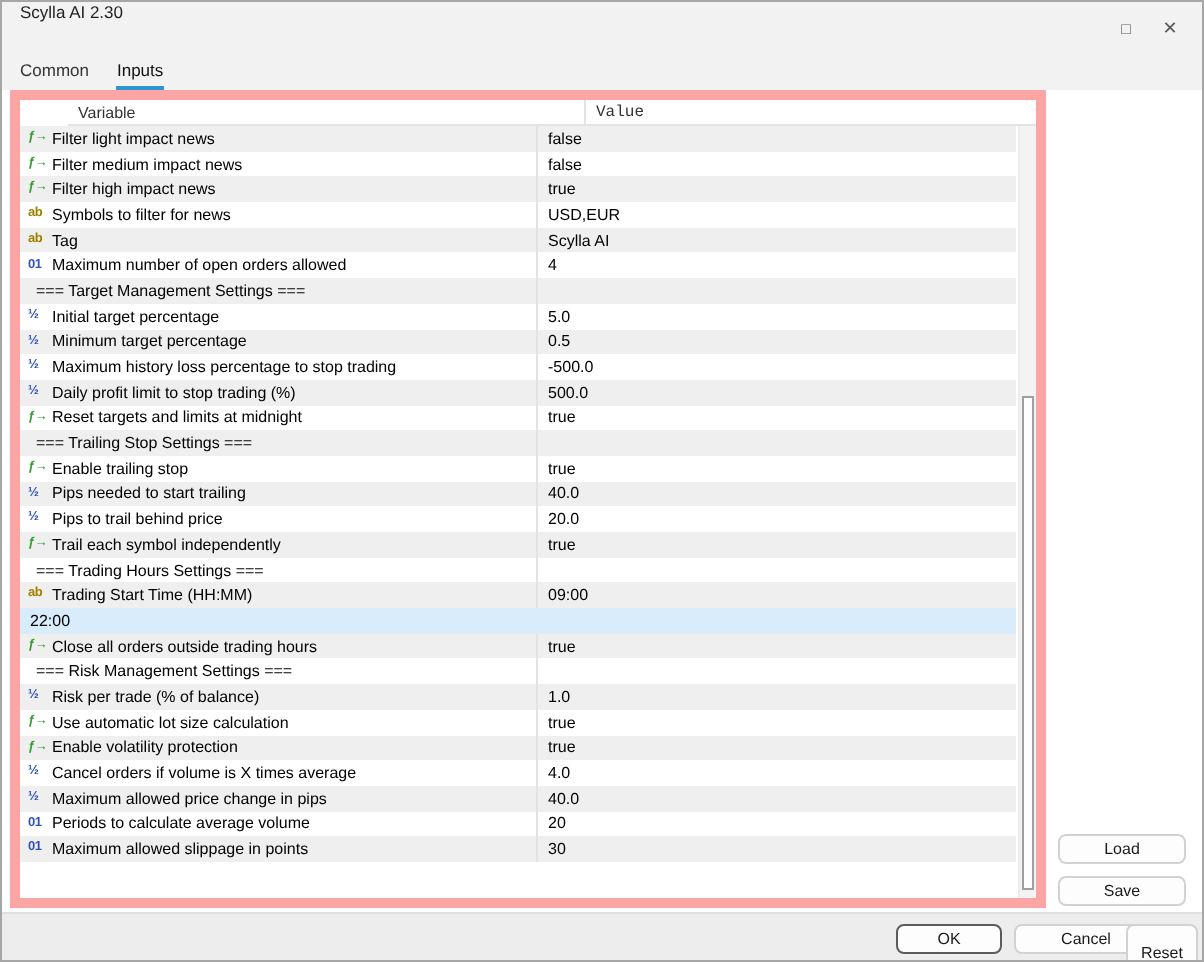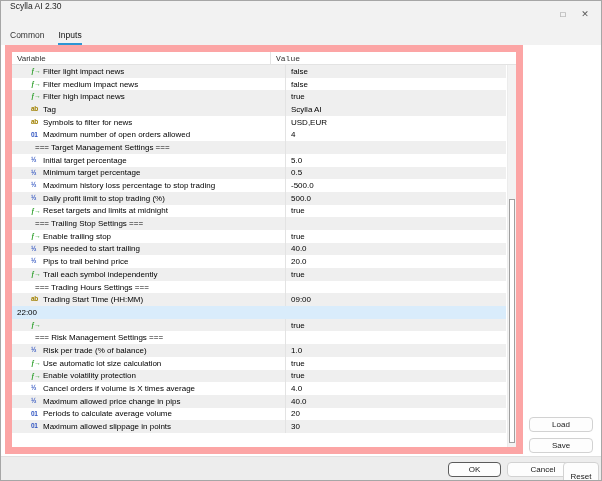--- a/index.html
+++ b/index.html
@@ -19,34 +19,34 @@
   .btn-close { right: 8px; }
 
   
   .tabs { position: absolute; top: 26px; left: 0; right: 0; height: 18px; background: #f2f2f2;
           display: flex; gap: 14px; padding-left: 9px; align-items: flex-end; }
   .tab { font-size: 8.5px; color: #333; padding-bottom: 3px; border-bottom: 2px solid transparent; }
   .tab.active { border-bottom-color: #2e95d3; color: #111; }
 
   
   .table { position: absolute; left: 4px; top: 44px; width: 518px; height: 409px;
-           border: 7px solid #fca5a5; background: #fff; }
+           border: 5px solid #fca5a5; background: #fff; padding-left: 24px; }
   .thead { display: flex; height: 13px; border-bottom: 1px solid #e3e3e3;
            font-size: 8px; color: #333; align-items: center; }
   .th-var { width: 259px; padding-left: 5px; border-right: 1px solid #e3e3e3;
             height: 100%; display: flex; align-items: center; }
   .th-val { flex: 1; padding-left: 5px; font-family: Liberation Mono, monospace; }
 
   .rows { position: absolute; left: 0; right: 10px; top: 13px; bottom: 0; overflow: hidden; }
   .row { display: flex; height: 12.7px; align-items: center; font-size: 8px; color: #000;
          white-space: nowrap; }
   .row.odd { background: #efefef; }
   .row.selected { background: #d9ecfb; }
   .cell-var { width: 259px; height: 100%; display: flex; align-items: center;
-              padding-left: 4px; border-right: 1px solid #e3e3e3; overflow: hidden; margin-left: 15px; }
+              padding-left: 4px; border-right: 1px solid #e3e3e3; overflow: hidden; }
   .row.section .cell-var { padding-left: 8px; }
   .cell-val { flex: 1; padding-left: 5px; overflow: hidden; }
   .ricon { flex: 0 0 12px; width: 12px; font-weight: bold; font-size: 6.5px;
            letter-spacing: -0.3px; line-height: 1; }
   .ricon.bool   { color: #31a12f; }
   .ricon.string { color: #a08000; }
   .ricon.int    { color: #2f53c0; }
   .ricon.double { color: #2f53c0; }
 
   
@@ -105,36 +105,36 @@
           </div>
           <div class="cell-val">false</div>
         </div>
         <div class="row odd">
           <div class="cell-var">
             <span class="ricon bool">ƒ→</span>
             <span>Filter high impact news</span>
           </div>
           <div class="cell-val">true</div>
         </div>
+        <div class="row">
+          <div class="cell-var">
+            <span class="ricon string">ab</span>
+            <span>Symbols to filter for news</span>
+          </div>
+          <div class="cell-val">USD,EUR</div>
+        </div>
         <div class="row odd">
           <div class="cell-var">
             <span class="ricon string">ab</span>
             <span>Tag</span>
           </div>
           <div class="cell-val">Scylla AI</div>
         </div>
         <div class="row">
           <div class="cell-var">
-            <span class="ricon string">ab</span>
-            <span>Symbols to filter for news</span>
-          </div>
-          <div class="cell-val">USD,EUR</div>
-        </div>
-        <div class="row">
-          <div class="cell-var">
             <span class="ricon int">01</span>
             <span>Maximum number of open orders allowed</span>
           </div>
           <div class="cell-val">4</div>
         </div>
         <div class="row odd section">
           <div class="cell-var">
             <span>=== Target Management Settings ===</span>
           </div>
           <div class="cell-val"></div>
@@ -220,20 +220,21 @@
             <span>Trading Start Time (HH:MM)</span>
           </div>
           <div class="cell-val">09:00</div>
         </div>
         <div class="row selected">
           <div class="cell-val">22:00</div>
         </div>
         <div class="row odd">
           <div class="cell-var">
             <span class="ricon bool">ƒ→</span>
+            <span>Close all orders outside trading hours</span>
           </div>
           <div class="cell-val">true</div>
         </div>
         <div class="row section">
           <div class="cell-var">
             <span>=== Risk Management Settings ===</span>
           </div>
           <div class="cell-val"></div>
         </div>
         <div class="row odd">

